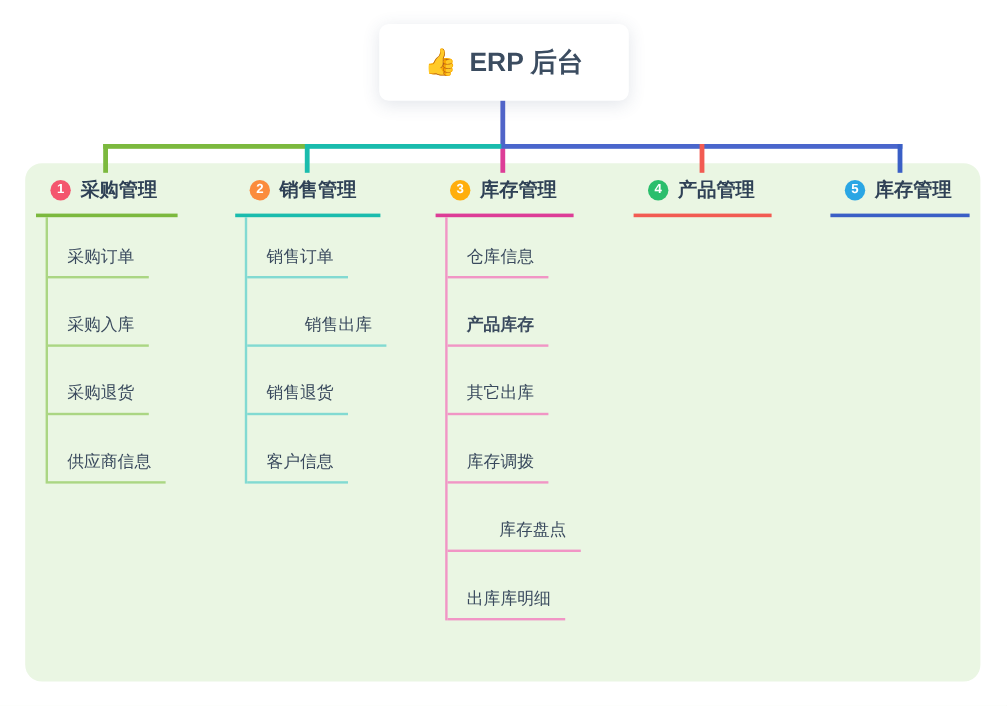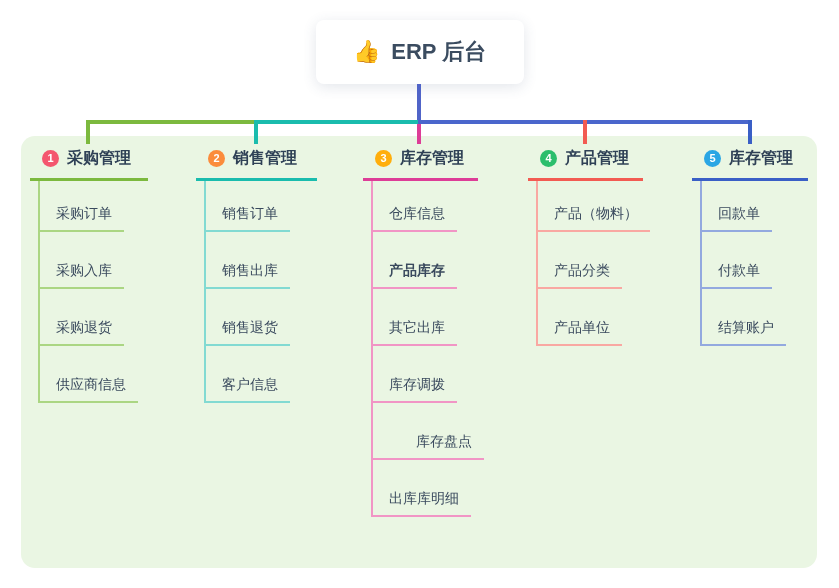--- a/index.html
+++ b/index.html
@@ -83,21 +83,21 @@
 
   <div class="branch" style="left:196px;width:121px;">
     <div class="branch-header" style="border-bottom-color: rgb(26, 188, 173);">
       <span class="badge" style="background: rgb(251, 140, 60);">2</span>
       <span class="branch-label">销售管理</span>
     </div>
     <div class="children" style="border-left-color: rgb(130, 218, 210); text-align: center;">
         <div class="child" style="border-bottom-color: rgb(130, 218, 210);">
           <span class="child-label">销售订单</span>
         </div>
-        <div class="child" style="border-bottom-color: rgb(130, 218, 210);">
+        <div class="child" style="border-bottom-color: rgb(130, 218, 210); padding-left: 32px;">
           <span class="child-label">销售出库</span>
         </div>
         <div class="child" style="border-bottom-color: rgb(130, 218, 210);">
           <span class="child-label">销售退货</span>
         </div>
         <div class="child" style="border-bottom-color: rgb(130, 218, 210);">
           <span class="child-label">客户信息</span>
         </div>
       </div>
   </div>
@@ -127,44 +127,22 @@
           <span class="child-label">出库库明细</span>
         </div>
       </div>
   </div>
 
   <div class="branch" style="left:528px;width:115px;">
     <div class="branch-header" style="border-bottom-color: rgb(242, 91, 82);">
       <span class="badge" style="background: rgb(43, 190, 108);">4</span>
       <span class="branch-label">产品管理</span>
     </div>
-    <div class="children" style="border-left-color: rgb(249, 168, 162);">
-        <div class="child" style="border-bottom-color: rgb(249, 168, 162);">
-          <span class="child-label">产品（物料）</span>
-        </div>
-        <div class="child" style="border-bottom-color: rgb(249, 168, 162);">
-          <span class="child-label">产品分类</span>
-        </div>
-        <div class="child" style="border-bottom-color: rgb(249, 168, 162);">
-          <span class="child-label">产品单位</span>
-        </div>
-      </div>
   </div>
 
   <div class="branch" style="left:692px;width:116px;">
     <div class="branch-header" style="border-bottom-color: rgb(58, 95, 198);">
       <span class="badge" style="background: rgb(42, 166, 228);">5</span>
       <span class="branch-label">库存管理</span>
     </div>
-    <div class="children" style="border-left-color: rgb(147, 169, 223);">
-        <div class="child" style="border-bottom-color: rgb(147, 169, 223);">
-          <span class="child-label">回款单</span>
-        </div>
-        <div class="child" style="border-bottom-color: rgb(147, 169, 223);">
-          <span class="child-label">付款单</span>
-        </div>
-        <div class="child" style="border-bottom-color: rgb(147, 169, 223);">
-          <span class="child-label">结算账户</span>
-        </div>
-      </div>
   </div>
 
 </div>
 
 </body></html>

